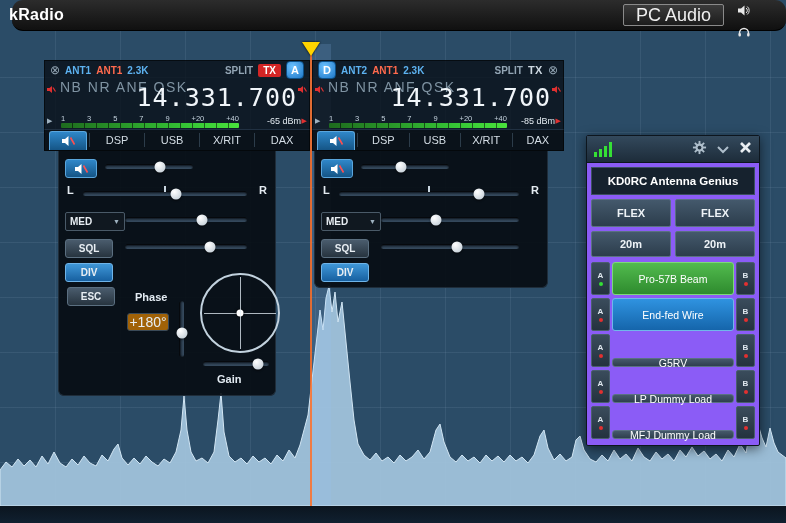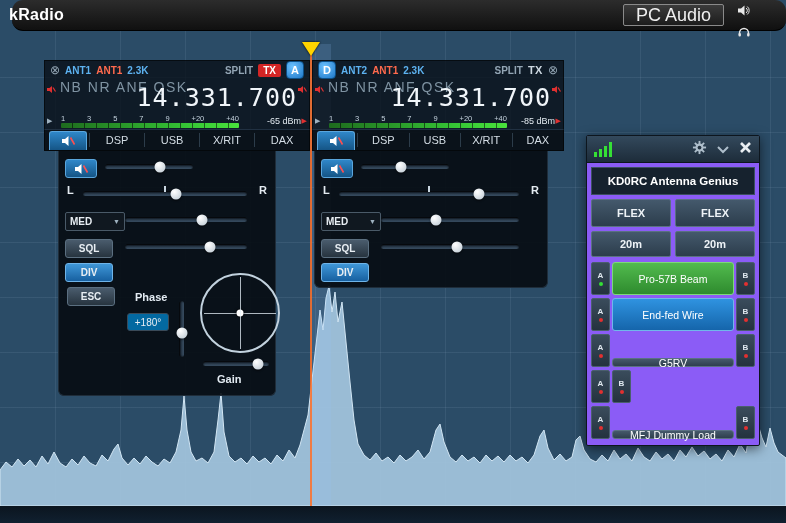--- a/index.html
+++ b/index.html
@@ -101,22 +101,22 @@
   .fbtn-blue{background:linear-gradient(#3f97d8,#1760a0);border-color:#6fb4e8;}
   .mute-btn{position:absolute;width:30px;height:17px;border-radius:3px;
             background:linear-gradient(#2f87c9,#155586);border:1px solid #5aa6dd;
             display:flex;align-items:center;justify-content:center;}
   .pan-lab{position:absolute;font-size:11px;font-weight:bold;color:#e4ebf1;}
   .dd{position:absolute;height:17px;background:#101820;border:1px solid #4a5a68;
       border-radius:2px;color:#e8eef3;font-size:10px;font-weight:bold;
       display:flex;align-items:center;justify-content:space-between;padding:0 4px;}
   .dd-arrow{font-size:7px;color:#9fb2c0;}
   .phase-lab,.gain-lab{position:absolute;font-size:11px;font-weight:bold;color:#e3ebf2;}
-  .pbtn{position:absolute;width:40px;height:16px;background:#0369a1;border:1px solid #3a4a58;
-        border-radius:3px;color:#e8eef3;font-size:10px;display:flex;align-items:center;
+  .pbtn{position:absolute;width:40px;height:16px;background:#a16207;border:1px solid #3a4a58;
+        border-radius:3px;color:#e8eef3;font-size:14px;display:flex;align-items:center;
         justify-content:center;}
   .pcirc{position:absolute;left:141px;top:122px;width:76px;height:76px;border-radius:50%;
          border:2px solid #c2d2de;}
   .pcirc::before{content:"";position:absolute;left:2px;right:2px;top:50%;height:1px;
          background:rgba(230,240,248,.75);}
   .pcirc::after{content:"";position:absolute;top:2px;bottom:2px;left:50%;width:1px;
          background:rgba(230,240,248,.75);}
   .pdot{position:absolute;left:50%;top:50%;width:7px;height:7px;border-radius:50%;
         background:#fff;transform:translate(-50%,-50%);box-shadow:0 0 3px #000;}
 
@@ -437,20 +437,21 @@
           <span>B</span>
           <span class="dot"></span>
         </span>
       </div>
 
       <div class="ag-row">
         <span class="ag-port">
           <span>A</span>
           <span class="dot"></span>
         </span>
+        <span class="ag-ant ant-slate">LP Dummy Load</span>
         <span class="ag-port">
           <span>B</span>
           <span class="dot"></span>
         </span>
       </div>
 
       <div class="ag-row">
         <span class="ag-port">
           <span>A</span>
           <span class="dot"></span>

